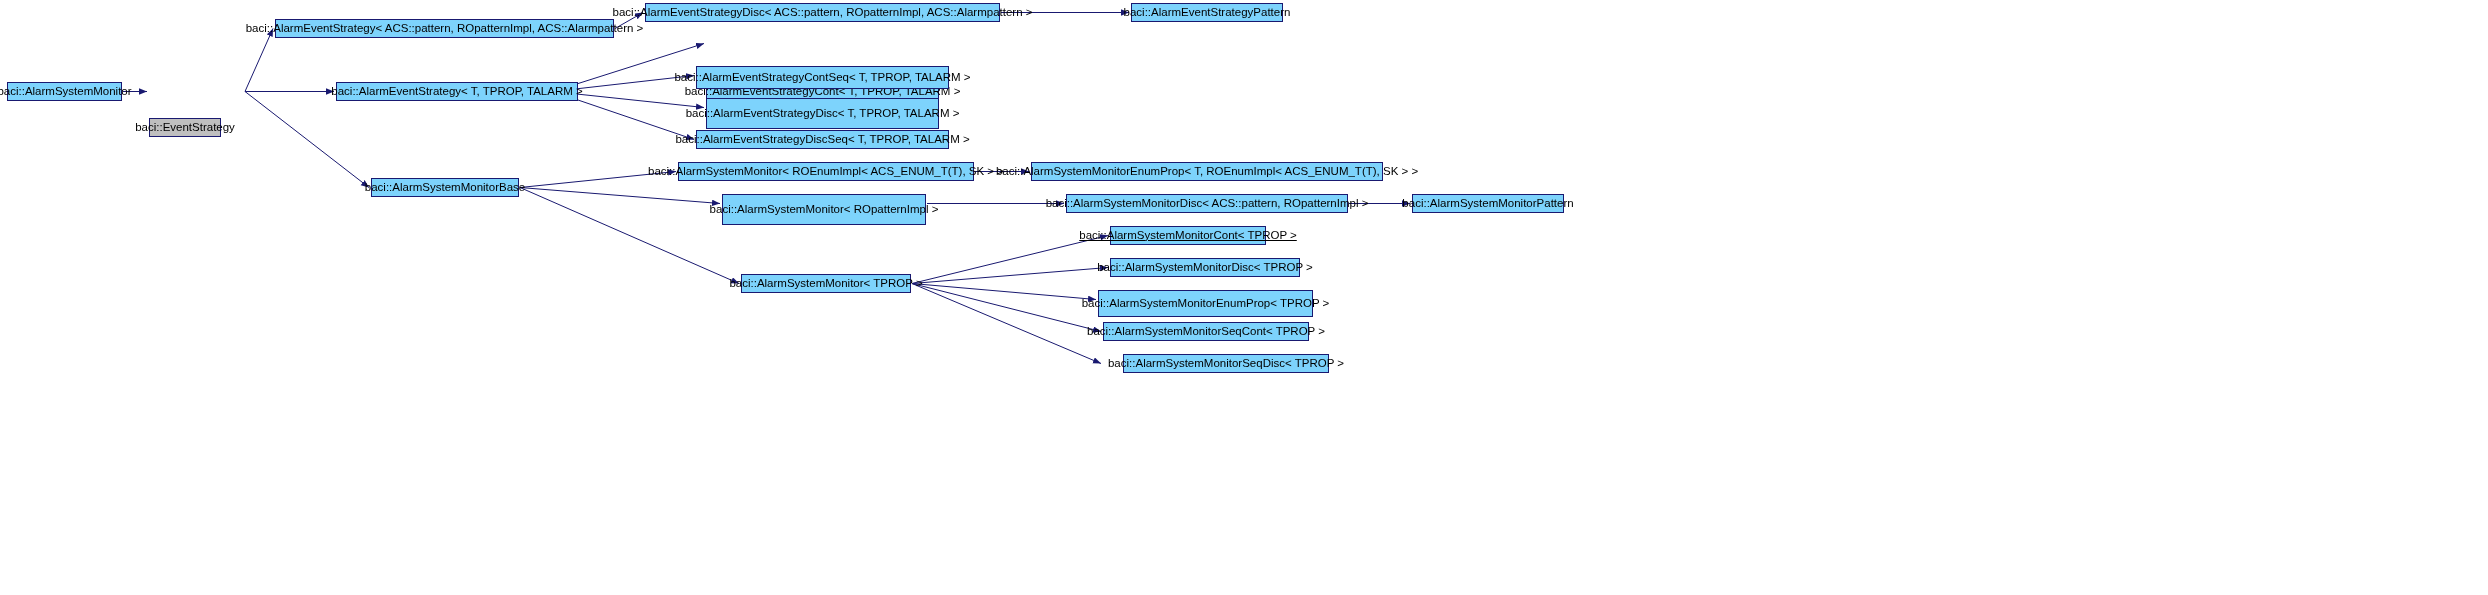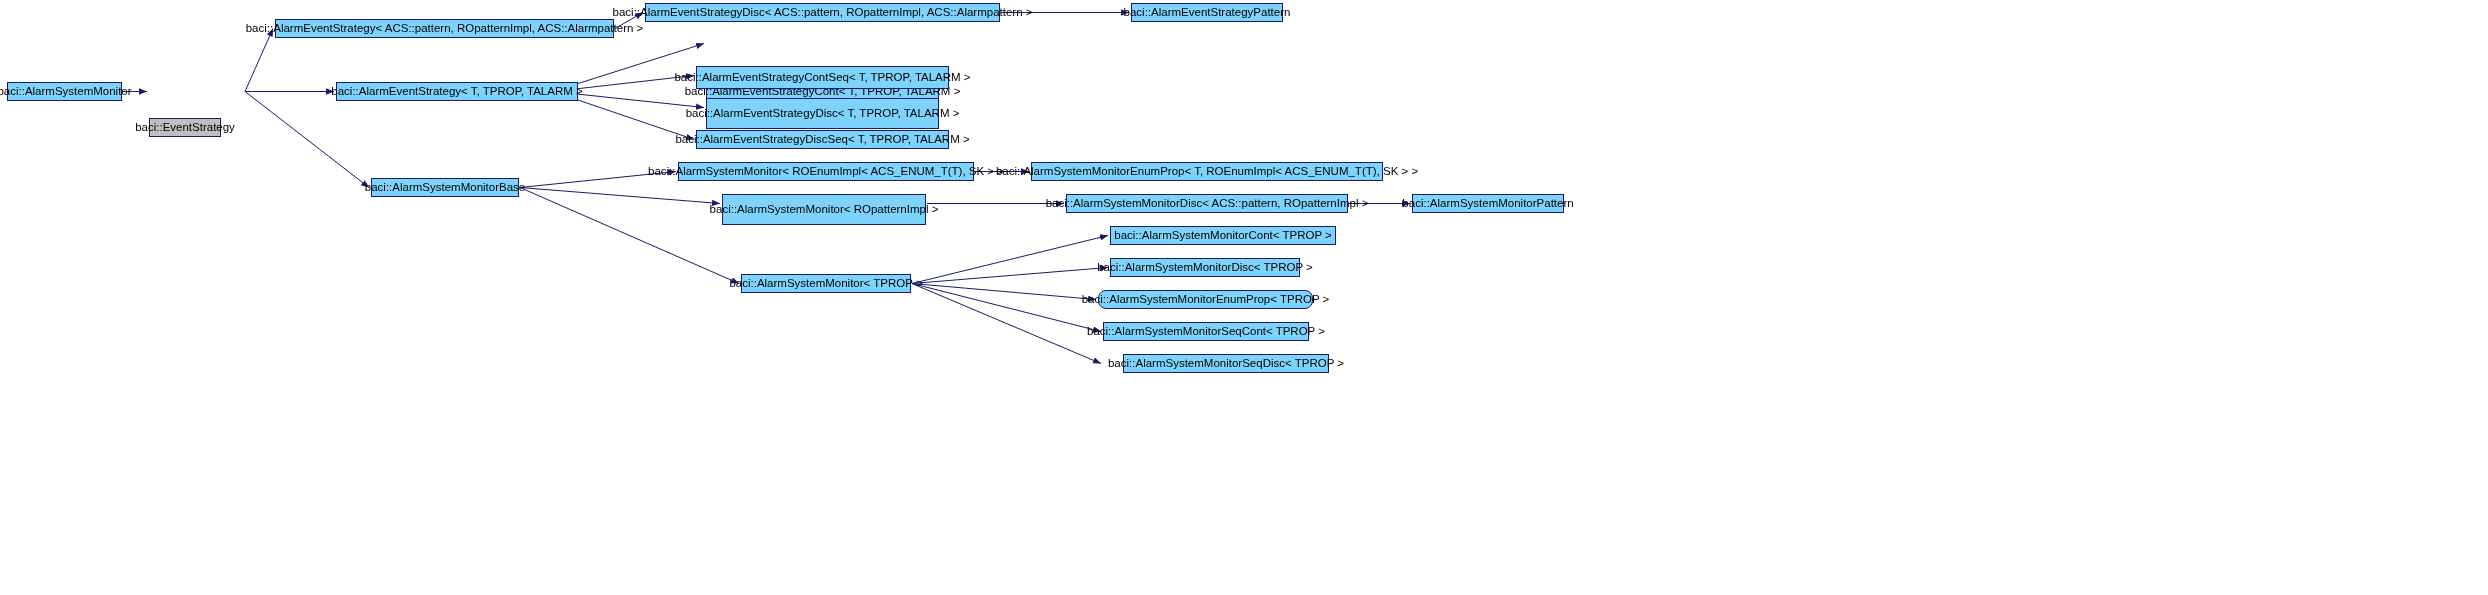--- a/index.html
+++ b/index.html
@@ -86,19 +86,19 @@
       <div class="node" style="left: 696px; top: 66px; width: 253px; height: 23px;">baci::AlarmEventStrategyContSeq&lt; T, TPROP, TALARM &gt;</div>
       <div class="node" style="left: 706px; top: 98px; width: 233px; height: 31px;">baci::AlarmEventStrategyDisc&lt; T, TPROP, TALARM &gt;</div>
       <div class="node" style="left: 696px; top: 130px; width: 253px; height: 19px;">baci::AlarmEventStrategyDiscSeq&lt; T, TPROP, TALARM &gt;</div>
       <div class="node" style="left: 371px; top: 178px; width: 148px; height: 19px;">baci::AlarmSystemMonitorBase</div>
       <div class="node" style="left: 678px; top: 162px; width: 296px; height: 19px;">baci::AlarmSystemMonitor&lt; ROEnumImpl&lt; ACS_ENUM_T(T), SK &gt; &gt;</div>
       <div class="node" style="left: 1031px; top: 162px; width: 352px; height: 19px;">baci::AlarmSystemMonitorEnumProp&lt; T, ROEnumImpl&lt; ACS_ENUM_T(T), SK &gt; &gt;</div>
       <div class="node" style="left: 722px; top: 194px; width: 204px; height: 31px;">baci::AlarmSystemMonitor&lt; ROpatternImpl &gt;</div>
       <div class="node" style="left: 1066px; top: 194px; width: 282px; height: 19px;">baci::AlarmSystemMonitorDisc&lt; ACS::pattern, ROpatternImpl &gt;</div>
       <div class="node" style="left: 1412px; top: 194px; width: 152px; height: 19px;">baci::AlarmSystemMonitorPattern</div>
       <div class="node" style="left: 741px; top: 274px; width: 170px; height: 19px;">baci::AlarmSystemMonitor&lt; TPROP &gt;</div>
-      <div class="node" style="left: 1110px; top: 226px; width: 226px; height: 19px;">baci::AlarmSystemMonitorCont&lt; TPROP &gt;</div>
+      <div class="node" style="left: 1110px; top: 226px; width: 156px; height: 19px; text-decoration: underline;">baci::AlarmSystemMonitorCont&lt; TPROP &gt;</div>
       <div class="node" style="left: 1110px; top: 258px; width: 190px; height: 19px;">baci::AlarmSystemMonitorDisc&lt; TPROP &gt;</div>
-      <div class="node" style="left: 1098px; top: 290px; width: 215px; height: 19px; border-radius: 8px;">baci::AlarmSystemMonitorEnumProp&lt; TPROP &gt;</div>
+      <div class="node" style="left: 1098px; top: 290px; width: 215px; height: 27px;">baci::AlarmSystemMonitorEnumProp&lt; TPROP &gt;</div>
       <div class="node" style="left: 1103px; top: 322px; width: 206px; height: 19px;">baci::AlarmSystemMonitorSeqCont&lt; TPROP &gt;</div>
       <div class="node" style="left: 1123px; top: 354px; width: 206px; height: 19px;">baci::AlarmSystemMonitorSeqDisc&lt; TPROP &gt;</div>
     </div>
 </div>
 
 </body></html>

